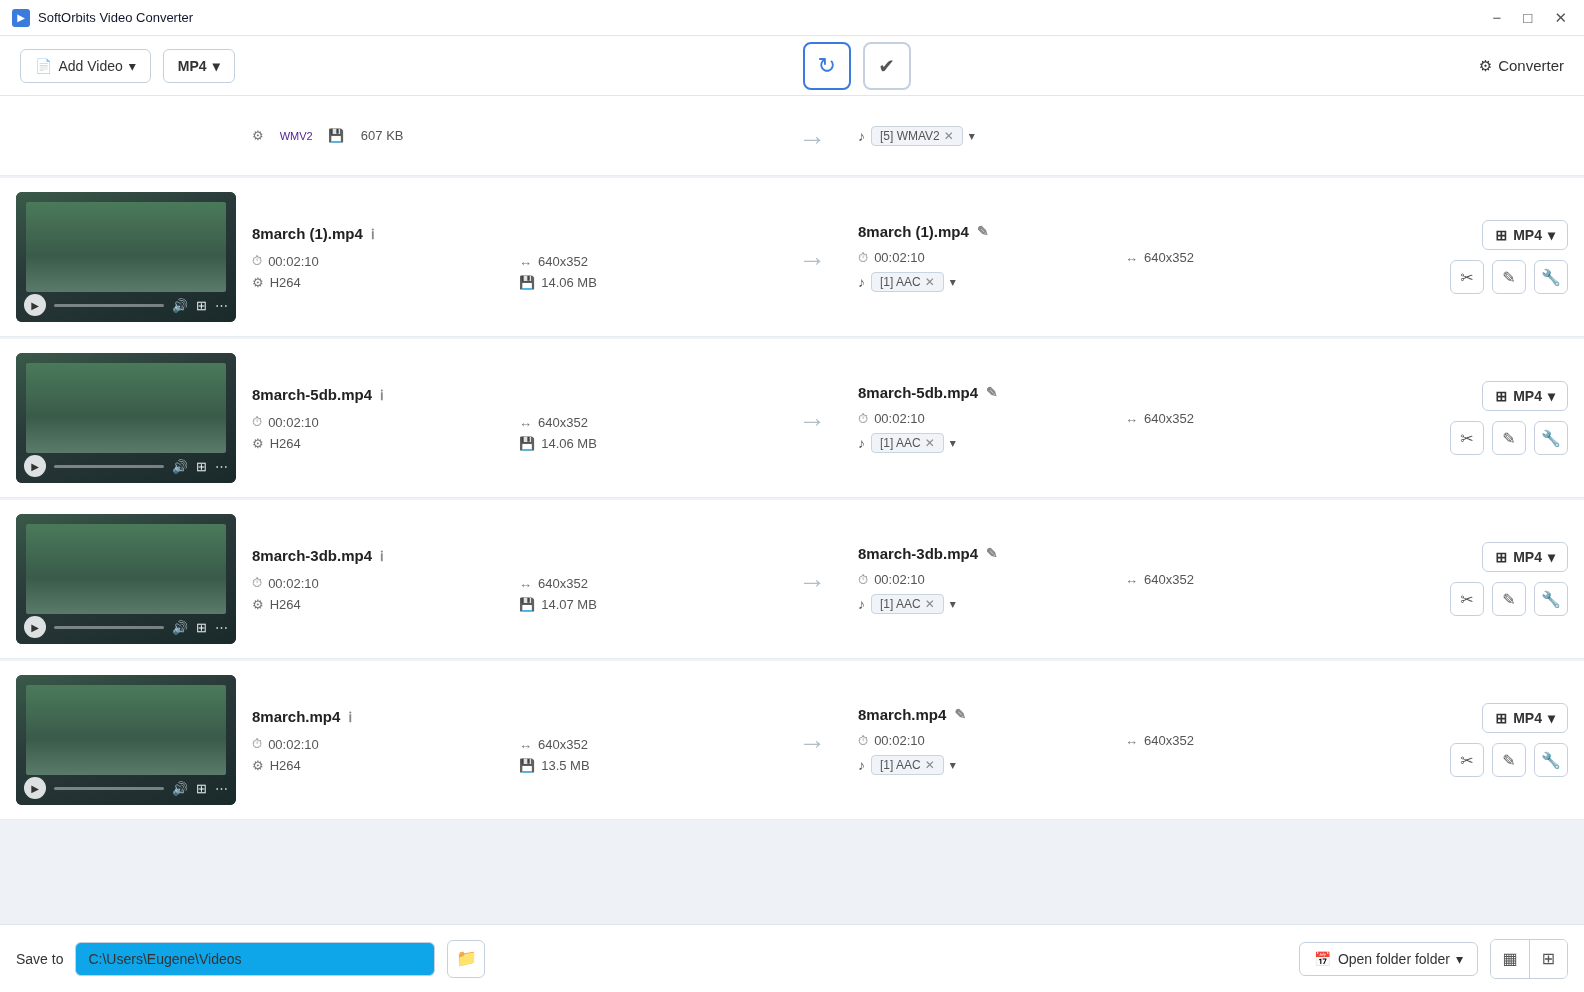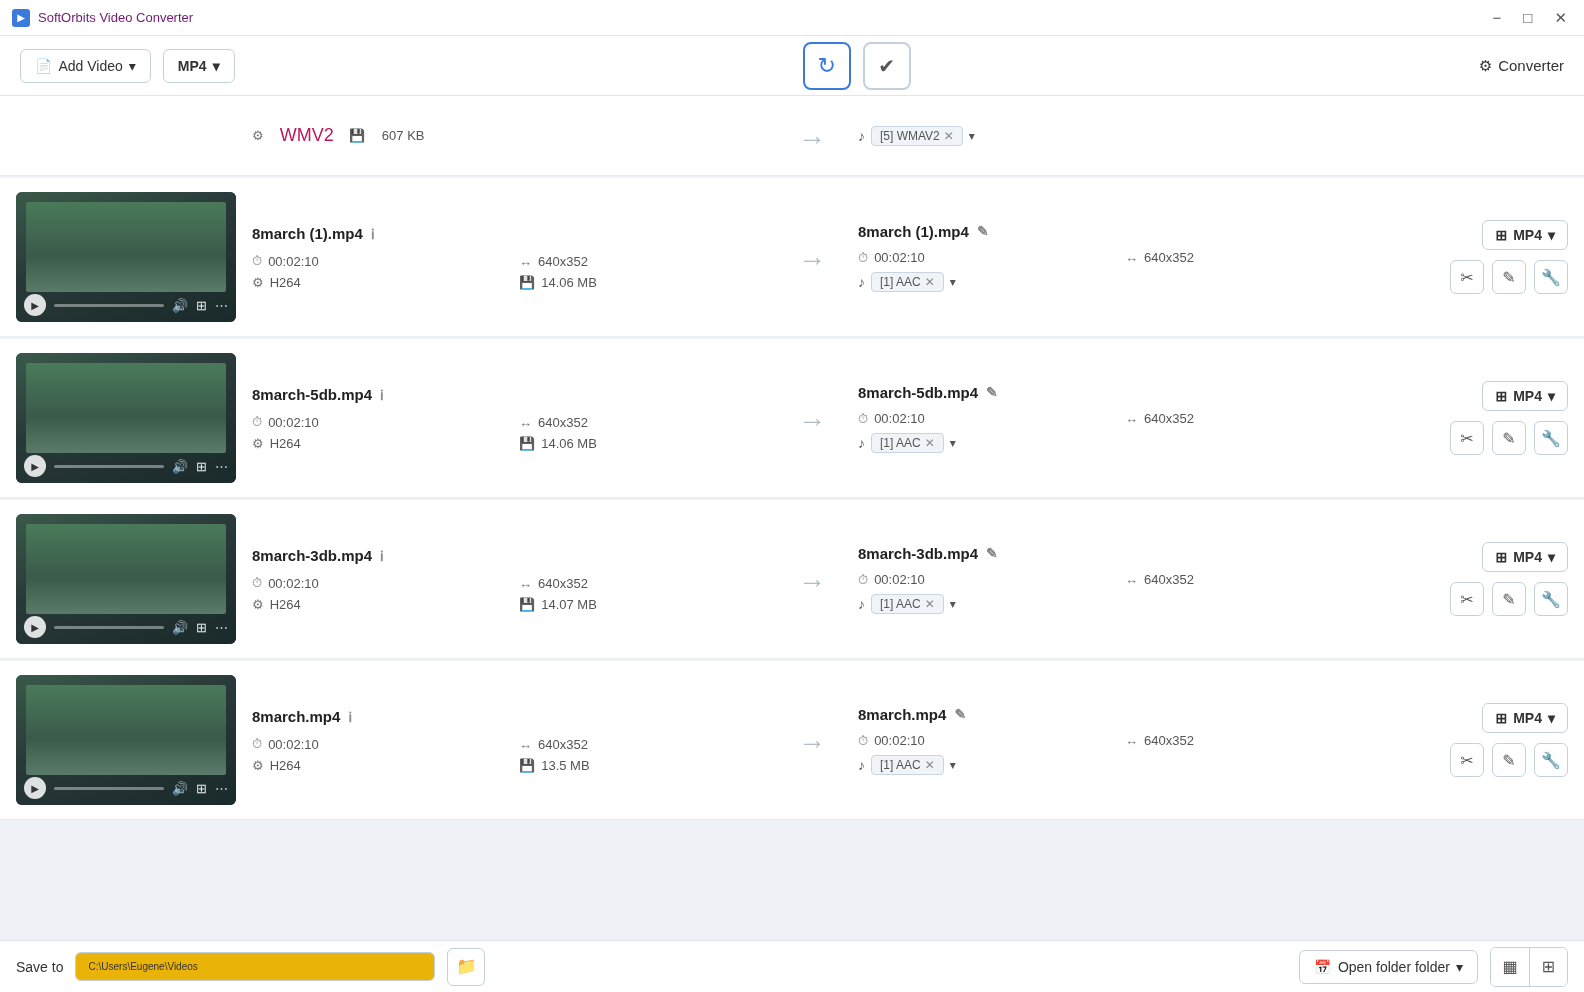--- a/index.html
+++ b/index.html
@@ -27,21 +27,21 @@
     .title-bar-icon {
       width: 18px;
       height: 18px;
       background: #3a7bdd;
       border-radius: 3px;
       display: flex; align-items: center; justify-content: center;
       font-size: 10px; color: white;
     }
     .title-bar-text {
       font-size: 13px;
-      color: #701a75;
+      color: #0f172a;
       flex: 1;
     }
     .title-bar-controls {
       display: flex; gap: 12px; align-items: center;
     }
     .title-bar-controls span {
       font-size: 15px;
       color: #555;
       cursor: pointer;
       padding: 2px 5px;
@@ -329,43 +329,43 @@
       border-radius: 6px;
       background: white;
       display: flex; align-items: center; justify-content: center;
       cursor: pointer;
       color: #555;
       font-size: 16px;
     }
 
     
     .bottom-bar {
-      height: 52px;
+      height: 68px;
       background: white;
       border-top: 1px solid #dde4ed;
       display: flex;
       align-items: center;
       padding: 0 16px;
       gap: 12px;
       flex-shrink: 0;
     }
     .save-to-label {
       font-size: 14px;
       color: #333;
       white-space: nowrap;
     }
     .save-path-input {
       flex: 1;
       max-width: 360px;
       border: 1.5px solid #c5d0de;
       border-radius: 6px;
       padding: 8px 12px;
-      font-size: 10px;
+      font-size: 14px;
       color: #333;
-      background: #eab308;
+      background: #0ea5e9;
     }
     .folder-btn {
       width: 38px; height: 38px;
       border: 1.5px solid #c5d0de;
       border-radius: 6px;
       background: white;
       display: flex; align-items: center; justify-content: center;
       cursor: pointer;
       font-size: 17px;
       color: #555;
@@ -466,21 +466,21 @@
     <span>Converter</span>
   </button>
 </div>
 
 <div class="content-area">
 
   <div class="partial-row">
     <div style="width:220px; flex-shrink:0;"></div>
     <div class="file-info" style="display:flex;align-items:center;gap:16px;">
       <span style="color:#777;font-size:13px;">⚙</span>
-      <span style="font-size:18px;color:#be185d;">WMV2</span>
+      <span style="font-size:11px;color:#4c1d95;">WMV2</span>
       <span style="color:#777;font-size:13px;">💾</span>
       <span style="font-size:13px;color:#555;">607 KB</span>
     </div>
     <div class="arrow-col">
       <span class="arrow-icon">→</span>
     </div>
     <div class="output-info">
       <div class="audio-track">
         <span style="font-size:14px;">♪</span>
         <div class="audio-badge">

